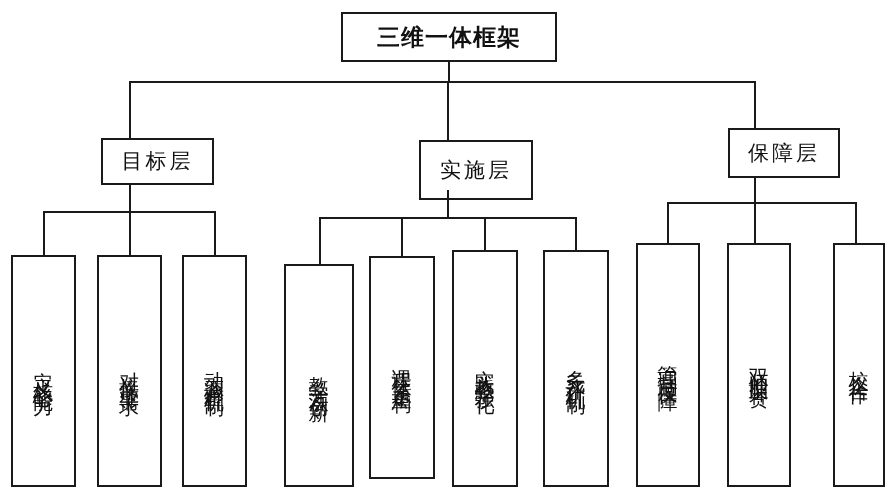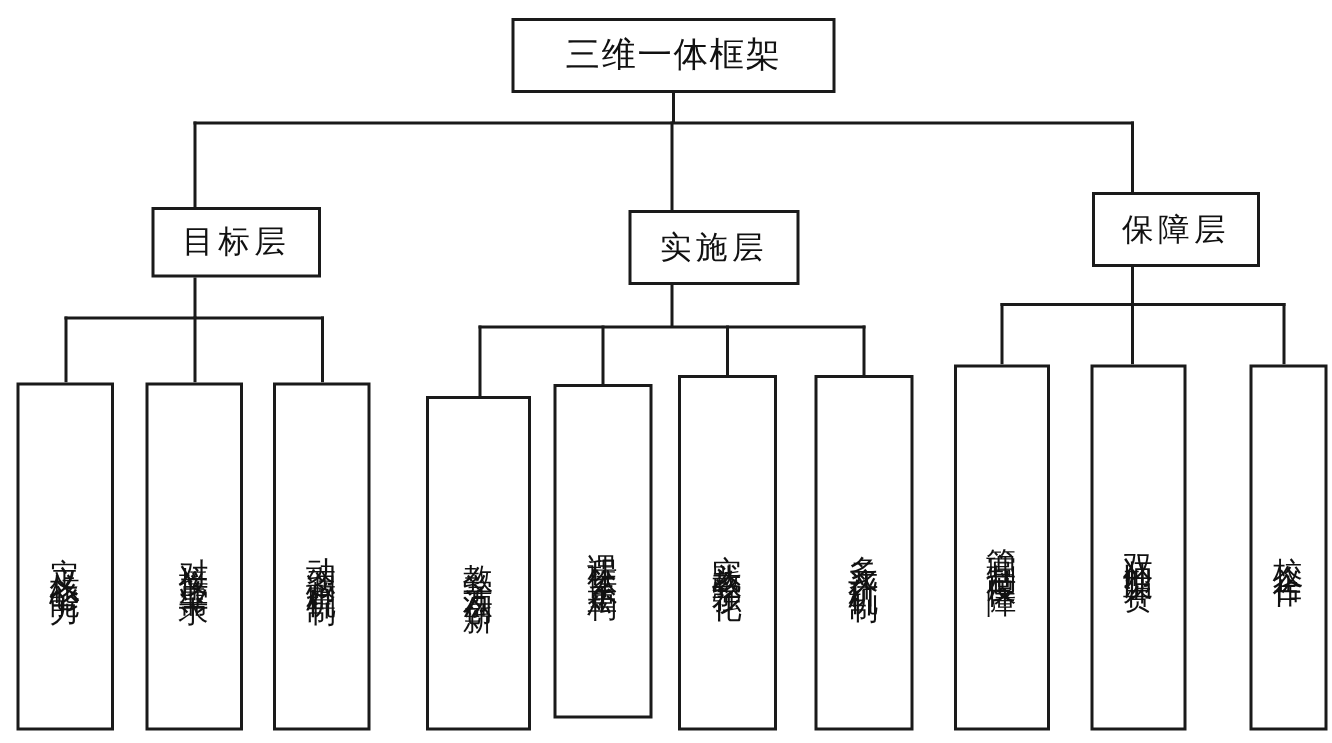--- a/index.html
+++ b/index.html
@@ -29,20 +29,21 @@
     align-items: center;
     justify-content: center;
     color: #111111;
     line-height: 1.08;
   }
 
   .node-root {
     font-size: 23px;
     letter-spacing: 1px;
     border-width: 2px;
+    font-weight: bold;
   }
 
   .node-l2 {
     font-size: 21px;
     letter-spacing: 3px;
     border-width: 2px;
     margin-left: 28px;
   }
 
   
@@ -84,21 +85,21 @@
   <div class="conn conn-h" style="left:129px; top:81px; width:627px; height:2px;"></div>
 
   <div class="conn conn-v" style="left:129px; top:81px; width:2px; height:57px;"></div>
   <div class="conn conn-v" style="left:447px; top:81px; width:2px; height:59px;"></div>
   <div class="conn conn-v" style="left:754px; top:81px; width:2px; height:47px;"></div>
 
   <div class="node node-l2" style="left:73px; top:138px; width:113px; height:47px;">
     <span>目标层</span>
   </div>
 
-  <div class="node node-l2" style="left:391px; top:140px; width:114px; height:50px;">
+  <div class="node node-l2" style="left:391px; top:140px; width:114px; height:60px;">
     <span>实施层</span>
   </div>
 
   <div class="node node-l2" style="left:700px; top:128px; width:112px; height:50px;">
     <span>保障层</span>
   </div>
 
   <div class="conn conn-v" style="left:129px; top:185px; width:2px; height:27px;"></div>
   <div class="conn conn-h" style="left:43px; top:211px; width:173px; height:2px;"></div>
   <div class="conn conn-v" style="left:43px; top:211px; width:2px; height:44px;"></div>

